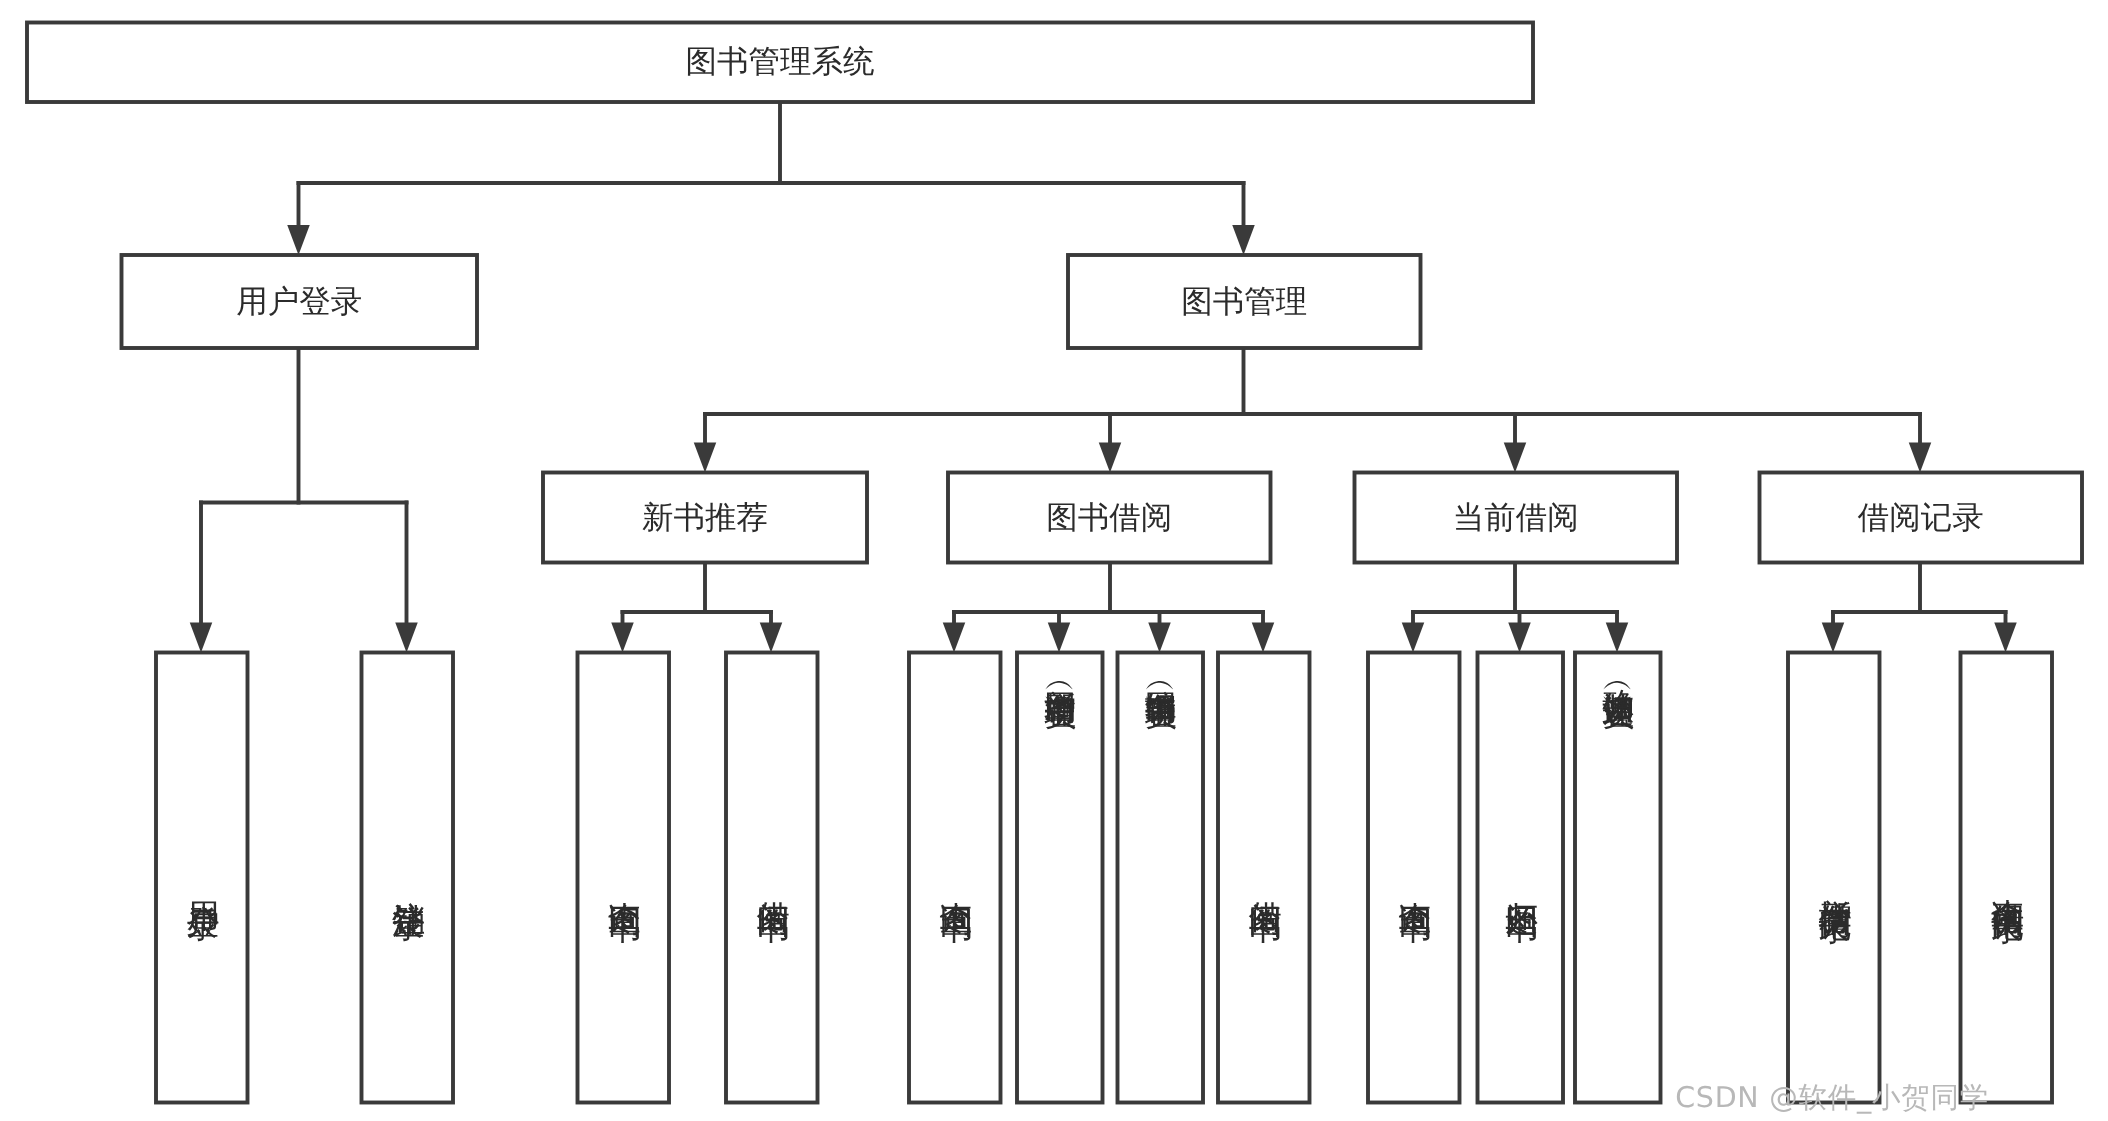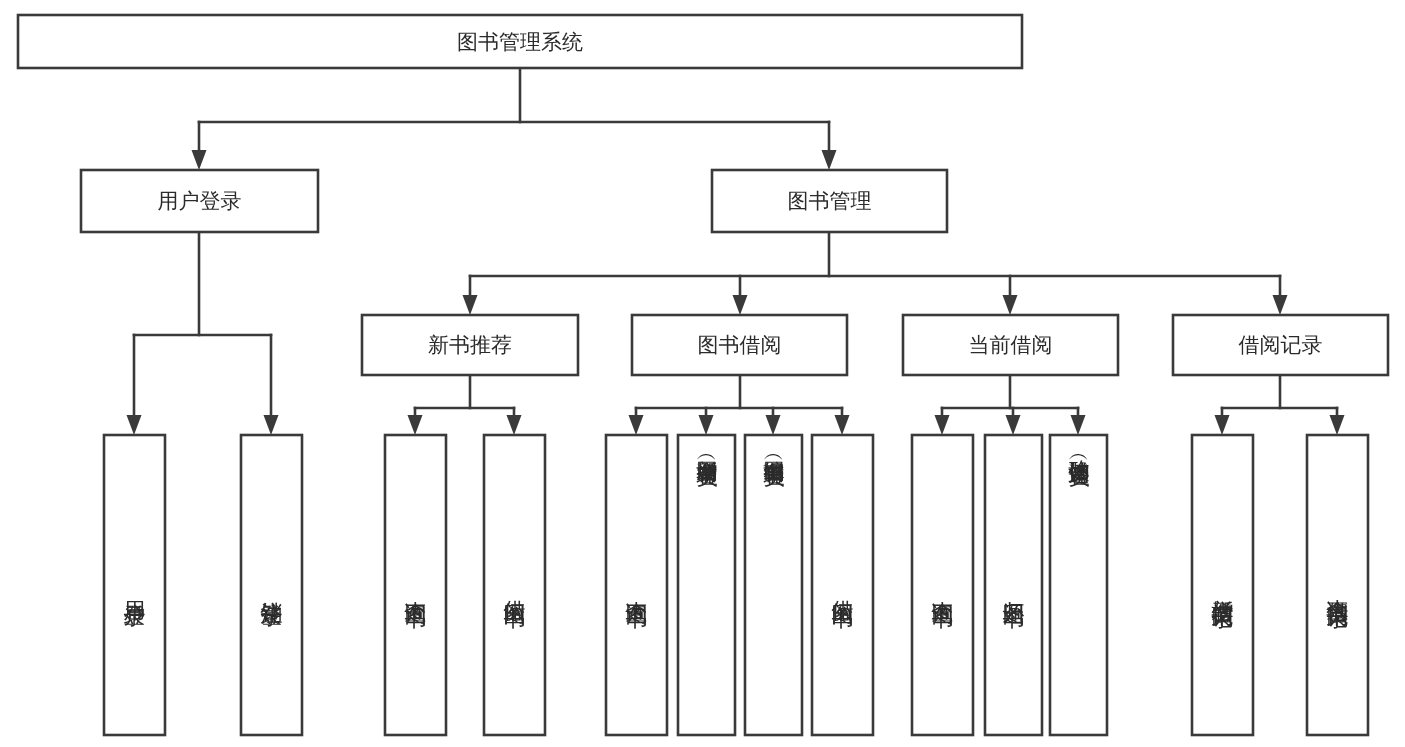--- a/index.html
+++ b/index.html
@@ -201,13 +201,14 @@
       <div class="leaf-label-wrap" style="left: 1050px; top: 443px; width: 57px; height: 288px; align-items: flex-start;">
         <div class="leaf-label" style="font-size: 21px; letter-spacing: 1px;">确认归还（管理员）</div>
       </div>
       <div class="leaf-label-wrap" style="left: 1192px; top: 443px; width: 61px; height: 288px; align-items: center;">
         <div class="leaf-label">新增借阅记录</div>
       </div>
       <div class="leaf-label-wrap" style="left: 1307px; top: 443px; width: 61px; height: 288px; align-items: center;">
         <div class="leaf-label">查询借阅记录</div>
       </div>
     </div>
+  <div class="watermark">CSDN @软件_小贺同学</div>
 </div>
 
 </body></html>

